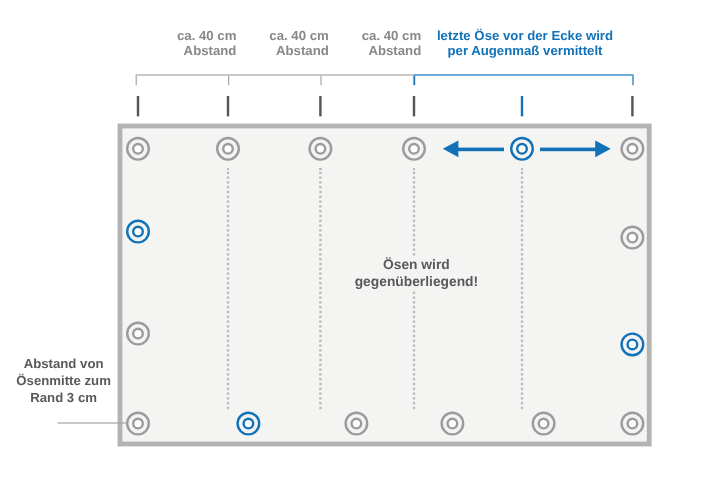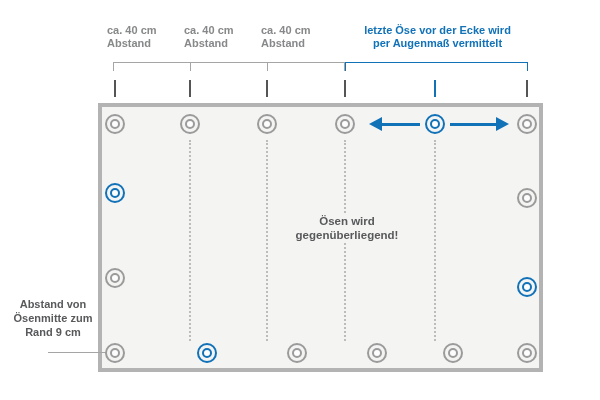--- a/index.html
+++ b/index.html
@@ -28,21 +28,21 @@
   .bracket.gray{left:113px;width:232px;border-top:1px solid var(--line-gray);}
   .bracket.blue{left:345px;width:183px;border-top:1px solid var(--blue);}
   .bracket .btick{position:absolute;top:0;width:1px;height:8px;}
   .bracket.gray .btick{background:var(--line-gray);}
   .bracket.blue .btick{background:var(--blue);}
   
   .tick{position:absolute;top:80px;width:2px;height:17px;background:var(--tick-dark);}
   .tick.blue{background:var(--blue);}
   
   .spacing-label{
-    position:absolute;top:24px;width:90px;text-align:left;
+    position:absolute;top:24px;width:90px;text-align:right;
     font-size:11px;font-weight:bold;line-height:13px;color:var(--label-gray);
     white-space:pre-line;
   }
   .corner-note{
     position:absolute;top:24px;left:340px;width:195px;text-align:center;
     font-size:11px;font-weight:bold;line-height:13px;color:var(--blue);
     white-space:pre-line;
   }
   
   .guide{position:absolute;top:140px;height:201px;width:0;border-left:2px dotted var(--guide-gray);}
@@ -104,21 +104,21 @@
     </div>
   <div class="bracket blue" style="left: 345px; width: 183px;">
       <div class="btick" style="left: 0px;"></div>
       <div class="btick" style="left: 182px;"></div>
     </div>
 
   <div class="banner"></div>
 
   <div class="edge-note">Abstand von
 Ösenmitte zum
-Rand 9 cm</div>
+Rand 3 cm</div>
   <div class="callout-line"></div>
 
   <div class="arrow arrow-left">
     <div class="head"></div>
       <div class="shaft"></div>
   </div>
   <div class="arrow arrow-right">
     <div class="shaft"></div>
       <div class="head"></div>
   </div>

